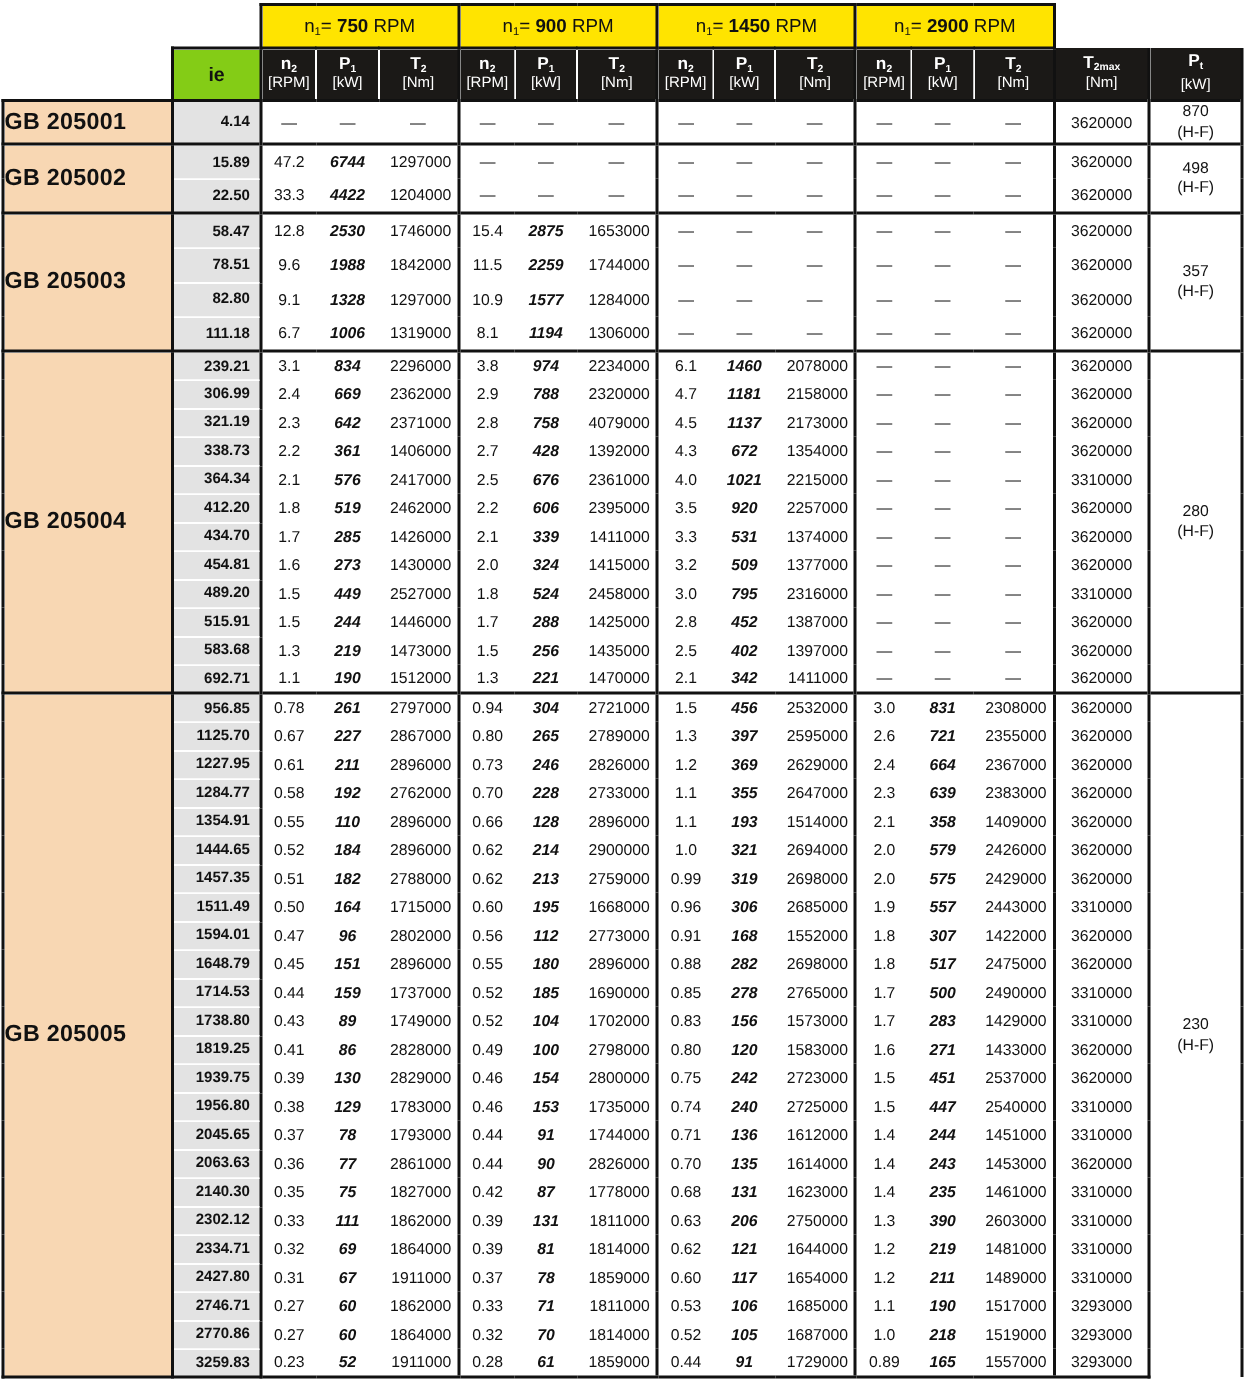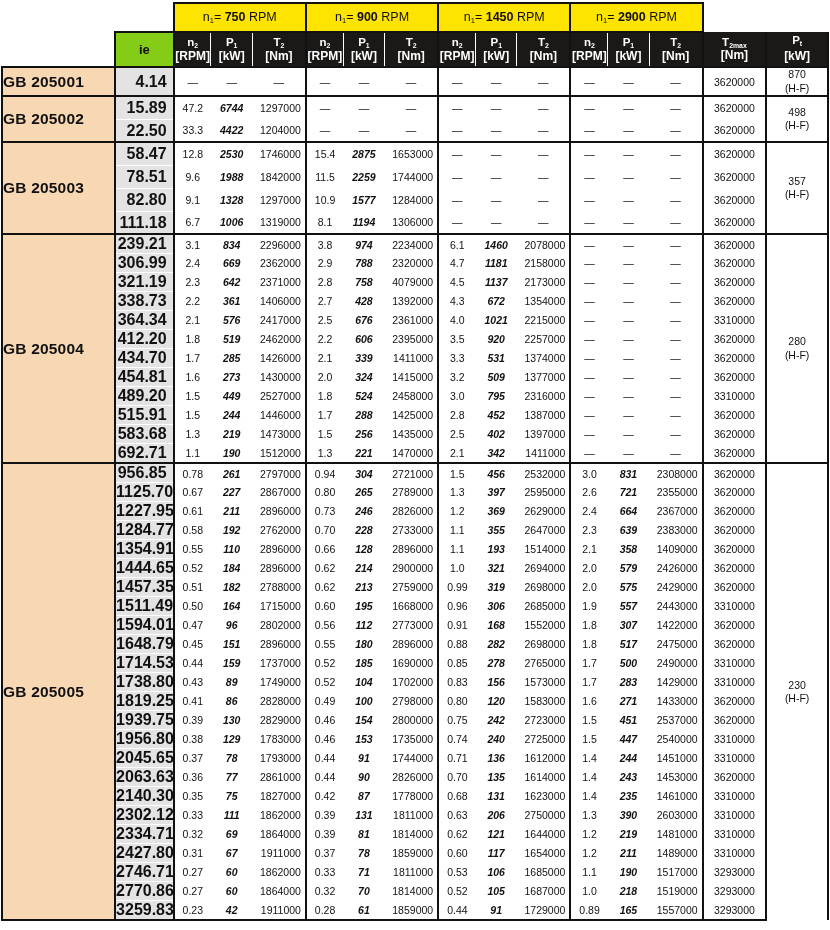--- a/index.html
+++ b/index.html
@@ -8,25 +8,25 @@
   table{border-collapse:collapse;table-layout:fixed;width:828px;}
   td{padding:0;margin:0;font-size:10.5px;vertical-align:middle;overflow:hidden;white-space:nowrap;}
   sub{font-size:0.6em;vertical-align:-0.28em;letter-spacing:0;}
   
   td.blank{border:none;background:#fff;}
   td.yellow{background:#ffe400;border:2px solid #111;text-align:center;font-size:12.5px;height:27px;font-weight:400;}
   td.yellow b{font-weight:700;}
   td.dark{background:#1b1917;color:#fff;text-align:center;height:33px;line-height:1.1;border-left:1px solid #fff;}
   td.dark.gs{border-left:2px solid #111;}
   td.dark .sym{font-weight:700;font-size:11.5px;}
-  td.dark .unit{font-weight:700;font-size:12px;}
+  td.dark .unit{font-weight:400;font-size:10px;}
   td.iehead{background:#84cc16;border:2px solid #111;text-align:center;font-weight:700;font-size:13px;}
   
   td.glabel{background:#f8d7b3;border:2px solid #111;text-align:left;font-weight:700;font-size:15.5px;letter-spacing:0.2px;}
-  td.ie{background:#e3e3e3;font-weight:700;text-align:right;padding-right:6px;border-left:2px solid #111;border-right:2px solid #111;border-bottom:1px solid #fff;font-size:16px;}
+  td.ie{background:#e3e3e3;font-weight:700;text-align:right;padding-right:6px;border-left:2px solid #111;border-right:2px solid #111;border-bottom:1px solid #fff;font-size:10px;}
   td.c-n2{text-align:center;border-left:2px solid #111;}
   td.c-p1{text-align:center;font-weight:700;font-style:italic;}
   td.c-t2{text-align:right;padding-right:4px;}
   td.t2max{text-align:center;border-left:2px solid #111;border-right:2px solid #111;}
   td.pt{text-align:center;border-right:2px solid #111;font-size:10.5px;line-height:1.3;}
   td.dash{text-align:center !important;padding:0 !important;font-weight:400 !important;font-style:normal !important;}
   tr.gstart td{border-top:2px solid #111;}
   tr.lastrow td{border-bottom:2px solid #111;}
   tr.h1{height:23px;}
   tr.h2{height:19px;}
@@ -759,21 +759,21 @@
           <td class="c-p1">105</td>
           <td class="c-t2">1687000</td>
           <td class="c-n2">1.0</td>
           <td class="c-p1">218</td>
           <td class="c-t2">1519000</td>
           <td class="t2max">3293000</td>
         </tr>
         <tr class="h2 lastrow">
           <td class="ie">3259.83</td>
           <td class="c-n2">0.23</td>
-          <td class="c-p1">42</td>
+          <td class="c-p1">52</td>
           <td class="c-t2">1911000</td>
           <td class="c-n2">0.28</td>
           <td class="c-p1">61</td>
           <td class="c-t2">1859000</td>
           <td class="c-n2">0.44</td>
           <td class="c-p1">91</td>
           <td class="c-t2">1729000</td>
           <td class="c-n2">0.89</td>
           <td class="c-p1">165</td>
           <td class="c-t2">1557000</td>

